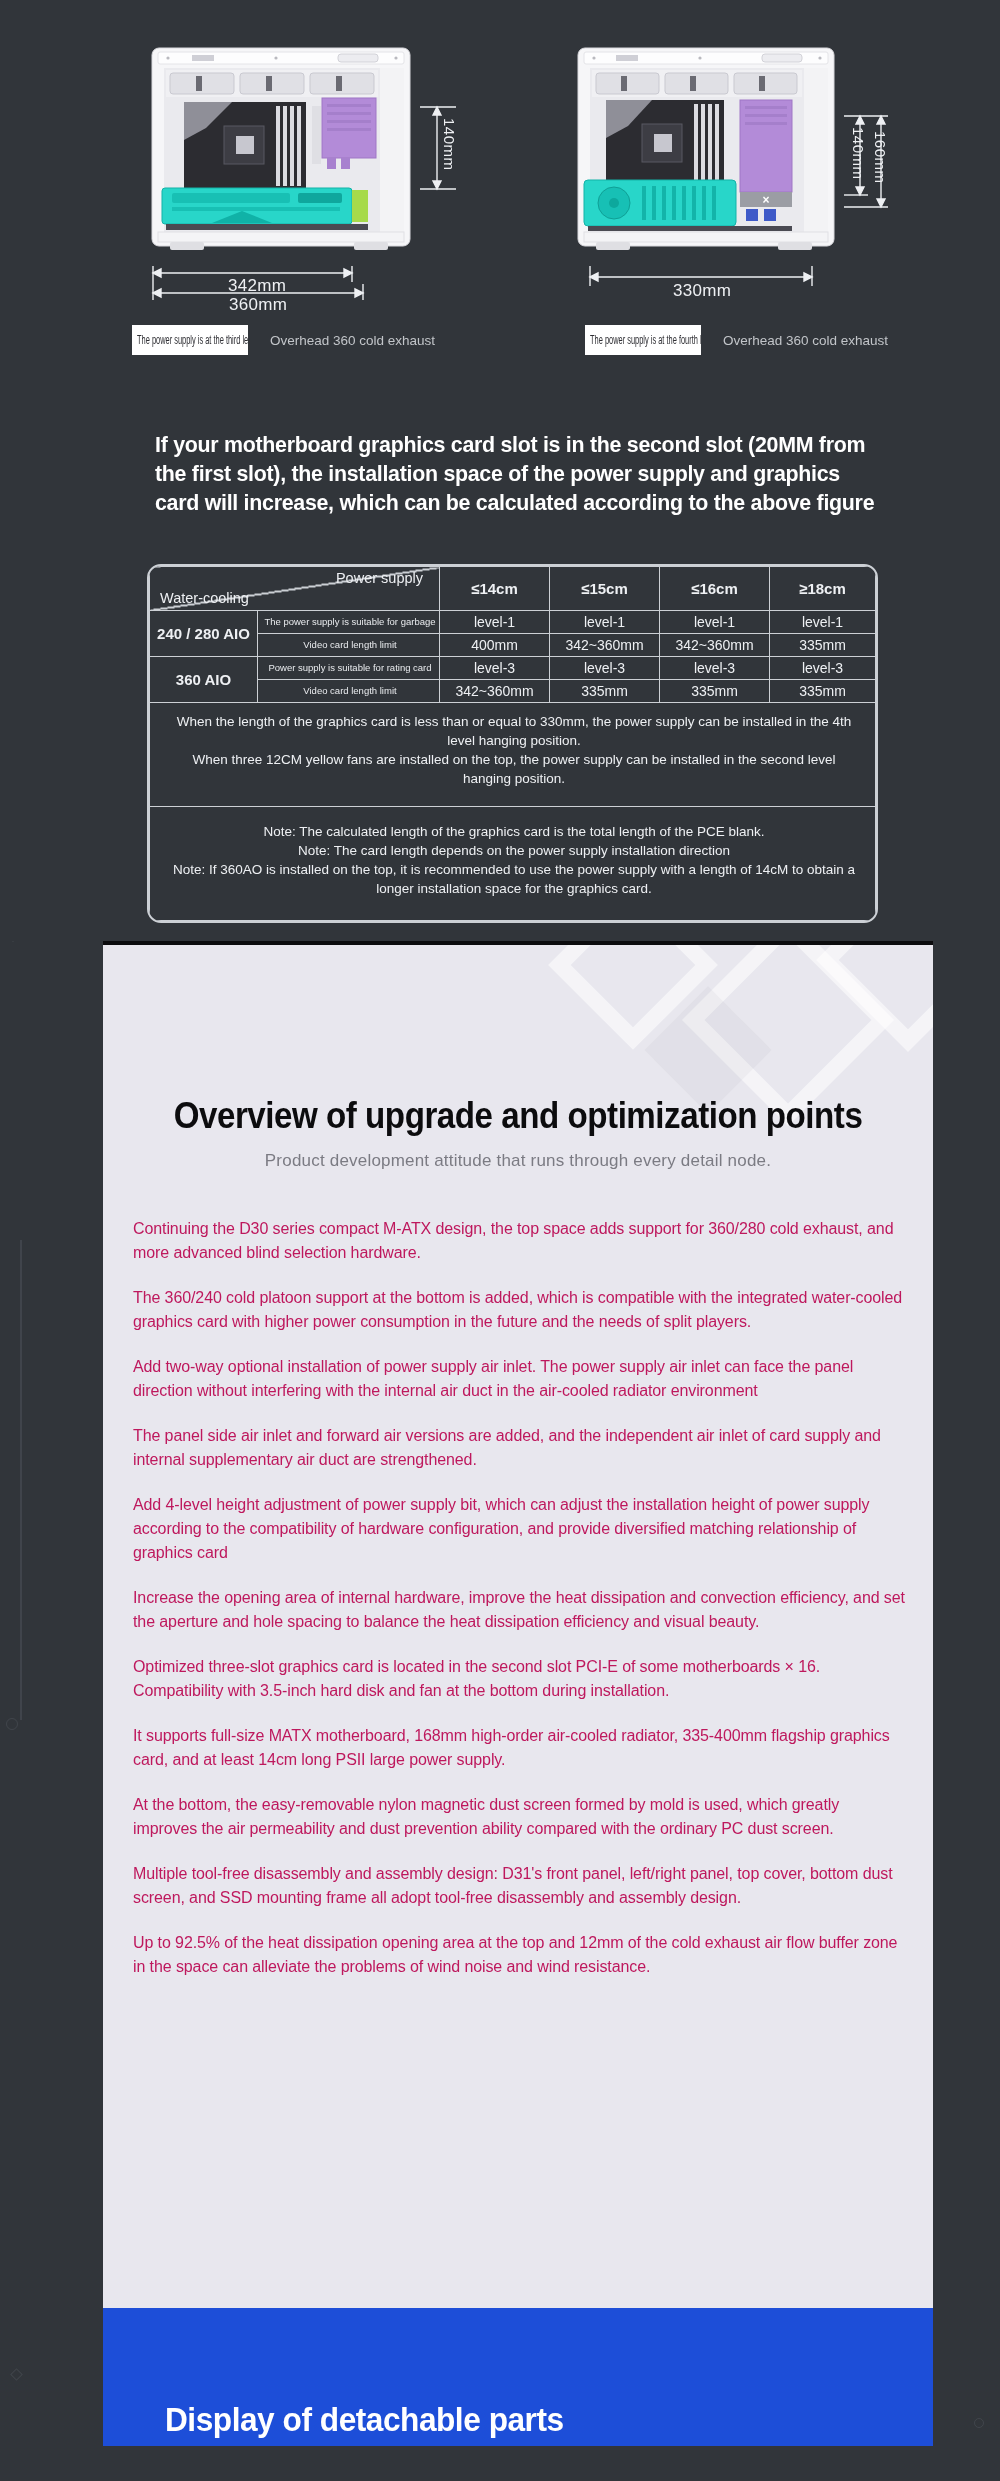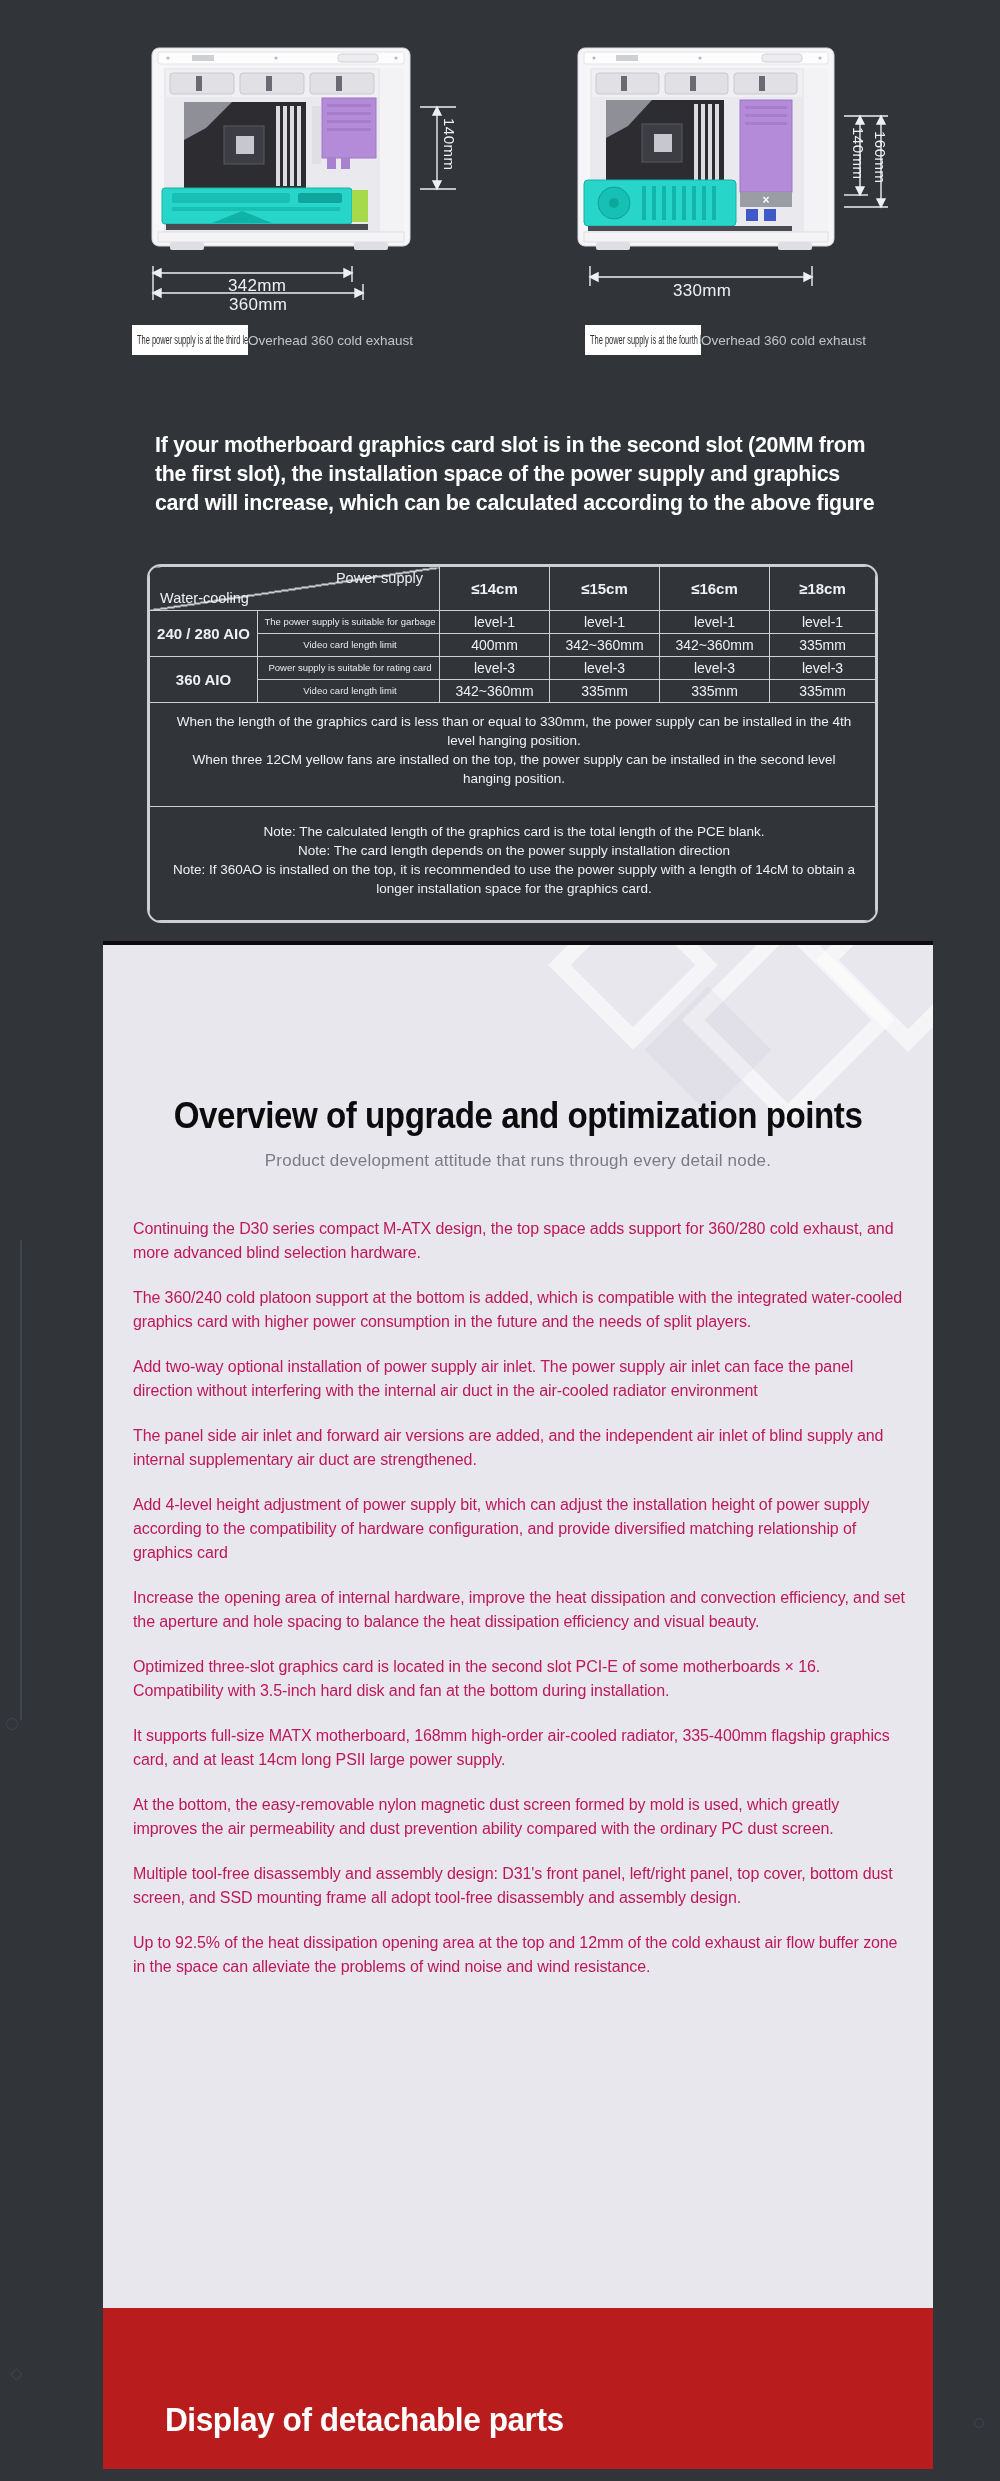--- a/index.html
+++ b/index.html
@@ -29,21 +29,21 @@
     writing-mode:vertical-rl; text-orientation:mixed; letter-spacing:.5px;
   }
   .dim-label-h { position:absolute; color:#eef0f3; font-size:17px; text-align:center; letter-spacing:.3px; }
 
   .caption-row { position:absolute; height:30px; display:flex; align-items:center; }
   .caption-box {
     background:#ffffff; color:#2e2e33; height:30px; width:116px;
     display:flex; align-items:center; padding-left:5px; overflow:hidden;
   }
   .caption-box span { font-size:12px; white-space:nowrap; transform:scaleX(.62); transform-origin:left center; }
-  .caption-note { color:#c2c5c9; font-size:13.5px; margin-left:0; white-space:nowrap; }
+  .caption-note { color:#c2c5c9; font-size:13.5px; margin-left:22px; white-space:nowrap; }
 
   .headline {
     position:absolute; left:155px; top:430px; width:762px;
     color:#ffffff; font-size:22.5px; font-weight:bold; line-height:29px;
     letter-spacing:-.3px; transform:scaleX(.95); transform-origin:left top;
   }
 
   
   .table-wrap {
     position:absolute; left:147px; top:564px; width:731px;
@@ -76,22 +76,22 @@
     margin:150px auto 0; text-align:center; color:#0c0c0e;
     font-size:36px; font-weight:bold; letter-spacing:-.5px;
     transform:scaleX(.92); transform-origin:center top; white-space:nowrap;
   }
   .overview-subtitle { margin-top:14px; text-align:center; color:#7b7b83; font-size:17px; letter-spacing:.2px; }
   .paragraphs { margin:46px 28px 0 30px; }
   .paragraphs p { font-size:16px; line-height:24px; color:#be185d; margin:0 0 21px; letter-spacing:-.1px; }
 
   
   .navy-panel {
-    position:absolute; left:103px; top:2308px; width:830px; height:161px;
-    background:#b91c1c; overflow:hidden;
+    position:absolute; left:103px; top:2308px; width:830px; height:138px;
+    background:#1d4ed8; overflow:hidden;
   }
   .navy-title {
     position:absolute; left:62px; top:92px; color:#ffffff;
     font-size:34px; font-weight:bold; letter-spacing:-.5px;
     transform:scaleX(.93); transform-origin:left top; white-space:nowrap;
   }
 </style>
 </head>
 <body>
 
@@ -358,21 +358,21 @@
     <div class="deco-diamond" style="left:740px; top:-50px; width:130px; height:130px;"></div>
     <div class="deco-diamond dark" style="left:560px; top:60px; width:90px; height:90px;"></div>
 
     <h1 class="overview-title">Overview of upgrade and optimization points</h1>
     <div class="overview-subtitle">Product development attitude that runs through every detail node.</div>
 
     <div class="paragraphs">
       <p>Continuing the D30 series compact M-ATX design, the top space adds support for 360/280 cold exhaust, and more advanced blind selection hardware.</p>
       <p>The 360/240 cold platoon support at the bottom is added, which is compatible with the integrated water-cooled graphics card with higher power consumption in the future and the needs of split players.</p>
       <p>Add two-way optional installation of power supply air inlet. The power supply air inlet can face the panel direction without interfering with the internal air duct in the air-cooled radiator environment</p>
-      <p>The panel side air inlet and forward air versions are added, and the independent air inlet of blind supply and internal supplementary air duct are strengthened.</p>
+      <p>The panel side air inlet and forward air versions are added, and the independent air inlet of card supply and internal supplementary air duct are strengthened.</p>
       <p>Add 4-level height adjustment of power supply bit, which can adjust the installation height of power supply according to the compatibility of hardware configuration, and provide diversified matching relationship of graphics card</p>
       <p>Increase the opening area of internal hardware, improve the heat dissipation and convection efficiency, and set the aperture and hole spacing to balance the heat dissipation efficiency and visual beauty.</p>
       <p>Optimized three-slot graphics card is located in the second slot PCI-E of some motherboards × 16. Compatibility with 3.5-inch hard disk and fan at the bottom during installation.</p>
       <p>It supports full-size MATX motherboard, 168mm high-order air-cooled radiator, 335-400mm flagship graphics card, and at least 14cm long PSII large power supply.</p>
       <p>At the bottom, the easy-removable nylon magnetic dust screen formed by mold is used, which greatly improves the air permeability and dust prevention ability compared with the ordinary PC dust screen.</p>
       <p>Multiple tool-free disassembly and assembly design: D31's front panel, left/right panel, top cover, bottom dust screen, and SSD mounting frame all adopt tool-free disassembly and assembly design.</p>
       <p>Up to 92.5% of the heat dissipation opening area at the top and 12mm of the cold exhaust air flow buffer zone in the space can alleviate the problems of wind noise and wind resistance.</p>
     </div>
   </section>
 

